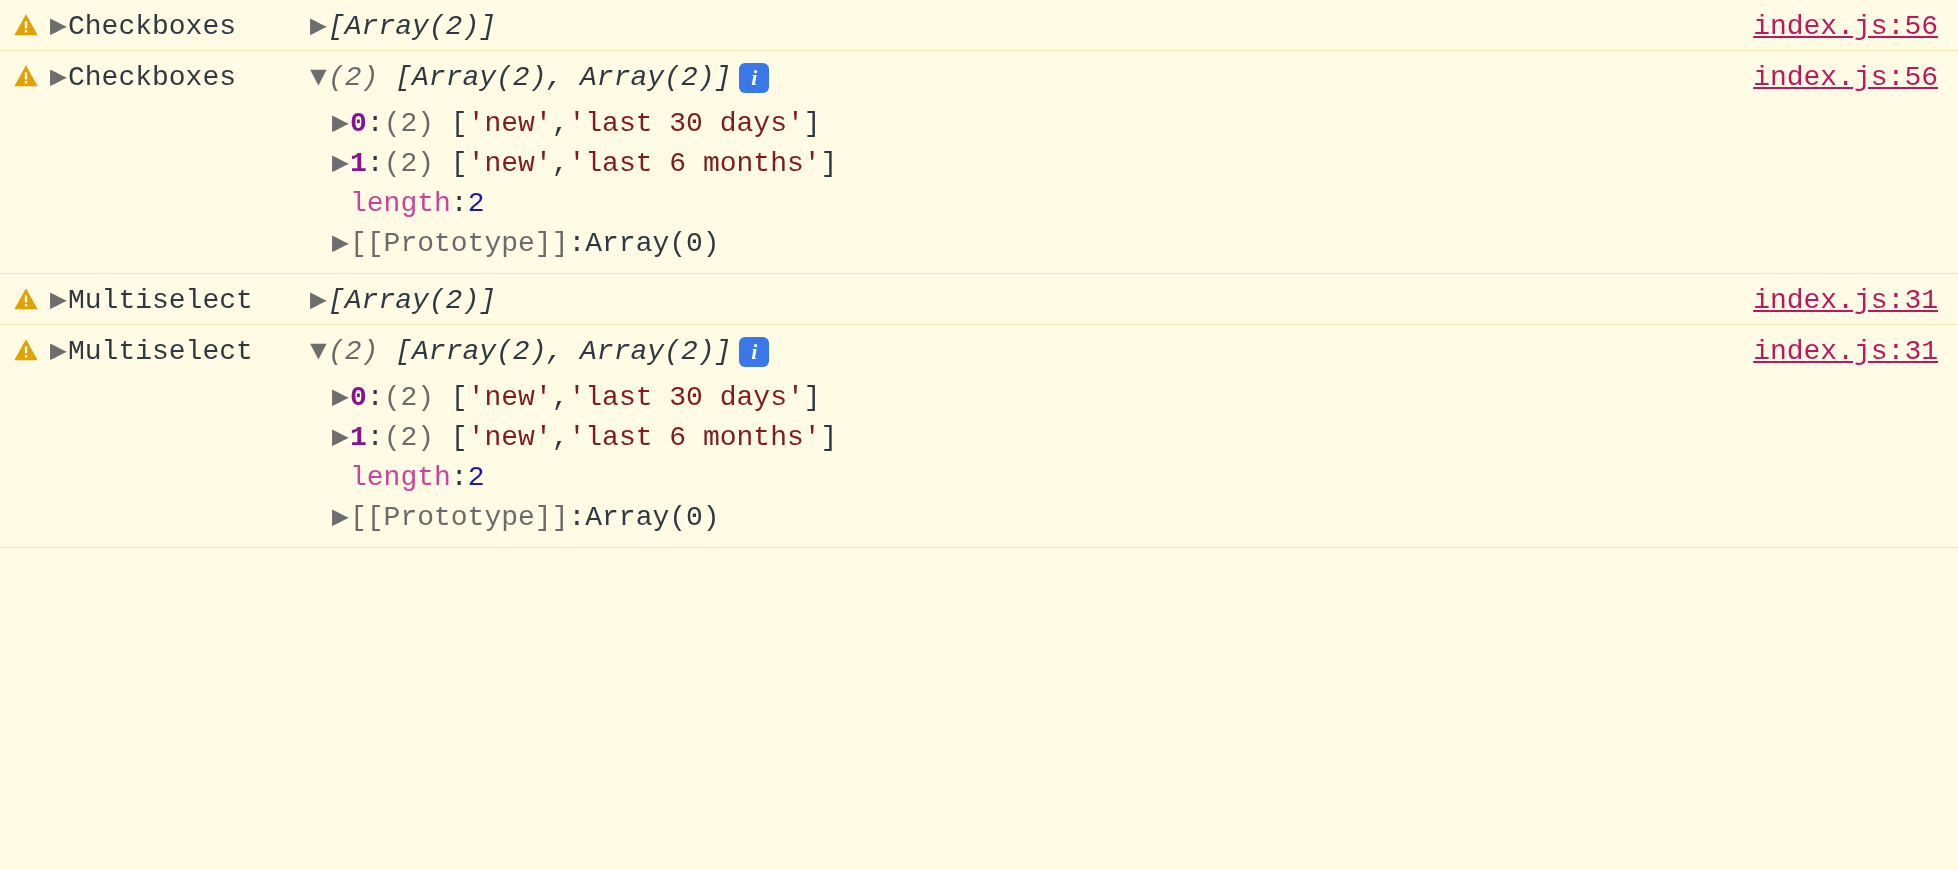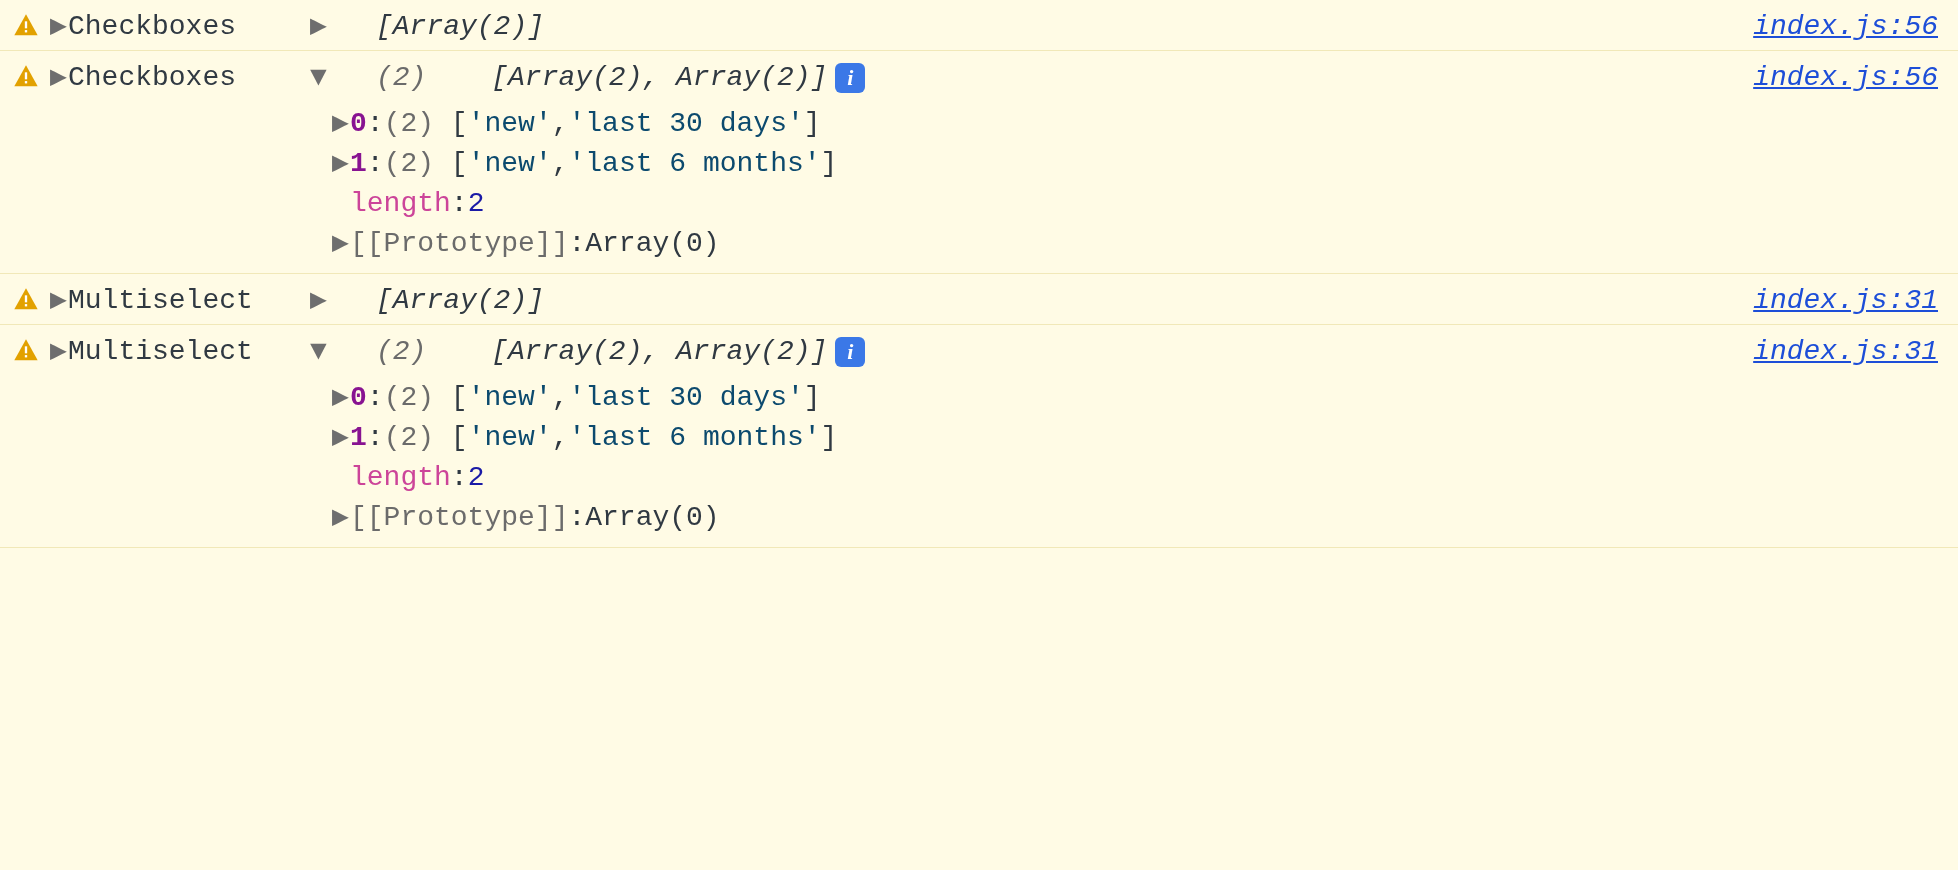--- a/index.html
+++ b/index.html
@@ -30,38 +30,37 @@
     text-align: center;
     color: #6e6e6e;
     margin-right: 2px;
     user-select: none;
     cursor: pointer;
   }
   .label {
     color: #303942;
     text-align: right;
   }
-  .italic { font-style: italic; margin-left: 48px; }
+  .italic { font-style: italic; }
   .content {
     flex: 1;
     display: flex;
     flex-direction: column;
   }
   .line1 {
     display: flex;
     align-items: baseline;
     flex-wrap: wrap;
   }
   .spacer { flex: 1; }
   .source {
-    color: #1d4ed8;
+    color: #be185d;
     text-decoration: underline;
     white-space: nowrap;
     cursor: pointer;
-    font-style: italic;
   }
   .info-badge {
     display: inline-flex;
     align-items: center;
     justify-content: center;
     width: 30px;
     height: 30px;
     border-radius: 6px;
     background: #3b78e7;
     color: #fff;
@@ -77,21 +76,21 @@
     margin-top: 6px;
   }
   .child-line {
     display: flex;
     align-items: baseline;
     margin: 6px 0;
   }
   .key-num { color: #881391; font-weight: bold; }
   .len-key { color: #c49; }
   .num-val { color: #1a1aa6; }
-  .str { color: #0c4a6e; text-align: center; }
+  .str { color: #7f1d1d; text-align: center; }
   .gray { color: #6b6b6b; }
   .dark { color: #303942; }
   .first-group {
     display: inline-flex;
     align-items: baseline;
     min-width: 260px;
   }
   .obj-group {
     display: inline-flex;
     align-items: baseline;

